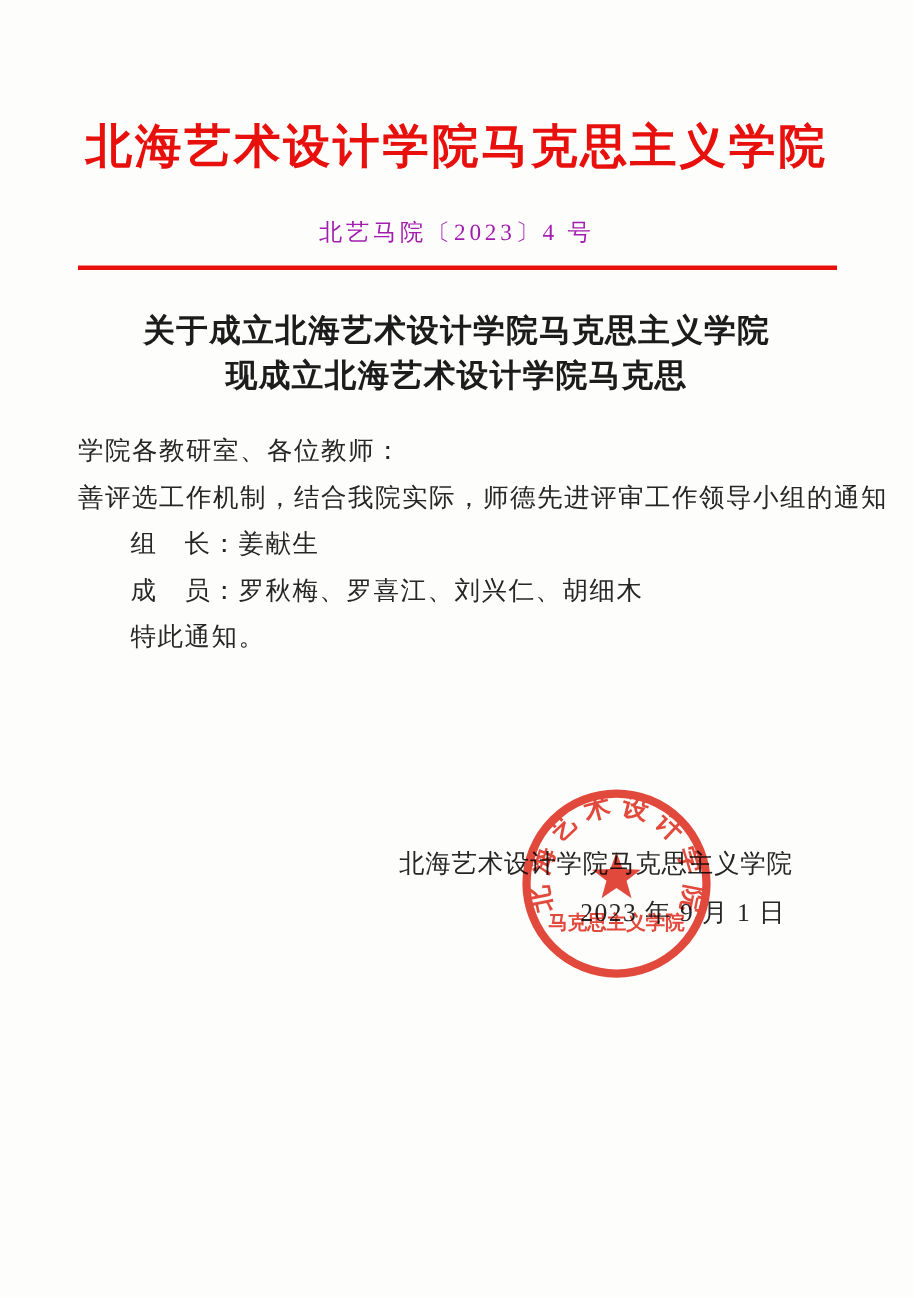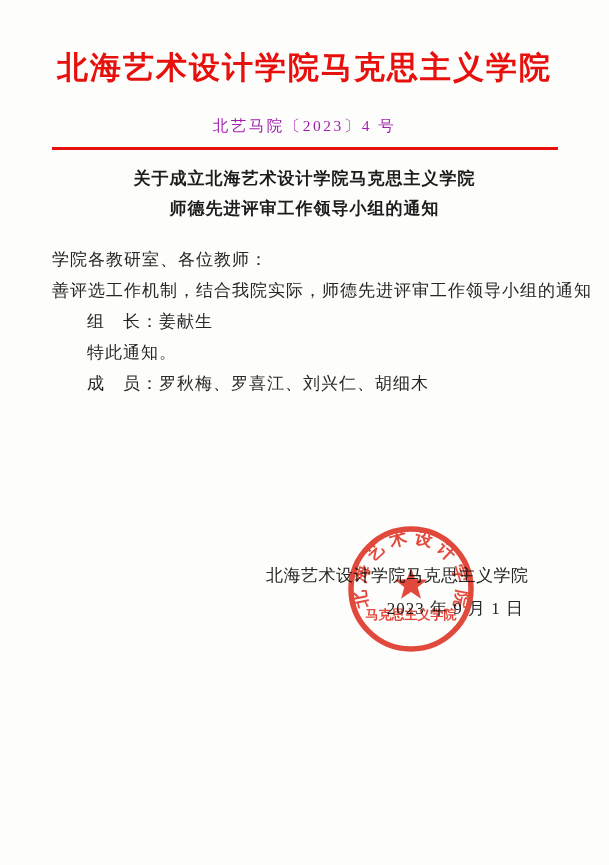--- a/index.html
+++ b/index.html
@@ -10,21 +10,21 @@
   .page {
     position: relative;
     width: 609px;
     height: 865px;
     margin: 0 auto;
     background: var(--page-bg, #fdfdfb);
     overflow: hidden;
     font-family: "Liberation Serif", "DejaVu Serif", serif;
     color: var(--body-text, #262626);
     box-sizing: border-box;
-    padding-top: 48px;
+    padding-top: 78px;
   }
   .letterhead-title {
     text-align: center;
     font-size: 31px;
     line-height: 40px;
     font-weight: bold;
     letter-spacing: 2px;
     color: var(--header-red, #e8100c);
     white-space: nowrap;
   }
@@ -36,23 +36,23 @@
     letter-spacing: 2.5px;
     color: #a21caf;
   }
   .red-rule {
     margin: 11px auto 0;
     width: 506px;
     height: 3px;
     background: var(--line-red, #e8100c);
   }
   .notice-title {
-    margin-top: 14px;
+    margin-top: 25px;
     text-align: center;
-    font-size: 17px;
+    font-size: 21px;
     line-height: 30px;
     font-weight: bold;
     letter-spacing: 1px;
     color: #1c1c1c;
   }
   .body-block {
     margin-top: 20px;
     padding: 0 52px;
     font-size: 17px;
     line-height: 31px;
@@ -105,29 +105,29 @@
 <div class="page">
 
   <div class="letterhead-title">北海艺术设计学院马克思主义学院</div>
 
   <div class="doc-number">北艺马院〔2023〕4 号</div>
 
   <div class="red-rule"></div>
 
   <div class="notice-title">
     <div>关于成立北海艺术设计学院马克思主义学院</div>
-    <div>师德先进评审工作领导小组的通知</div>
+    <div>现成立北海艺术设计学院马克思</div>
   </div>
 
   <div class="body-block">
     <div class="body-line">学院各教研室、各位教师：</div>
     <div class="body-line">善评选工作机制，结合我院实际，师德先进评审工作领导小组的通知</div>
     <div class="body-line indented">组　长：姜献生</div>
+    <div class="body-line indented">成　员：罗秋梅、罗喜江、刘兴仁、胡细木</div>
     <div class="body-line indented">特此通知。</div>
-    <div class="body-line indented">成　员：罗秋梅、罗喜江、刘兴仁、胡细木</div>
   </div>
 
   <div class="signature-block">
     <div class="signature-org">北海艺术设计学院马克思主义学院</div>
     <div class="signature-date">2023 年 9 月 1 日</div>
   </div>
 
   <svg class="official-seal" viewBox="0 0 140 140" xmlns="http://www.w3.org/2000/svg">
     <circle cx="70" cy="70" r="60" fill="none" stroke="#e03022" stroke-width="5.5"></circle>
     <path id="sealArc" d="M 28.3,89.4 A 46,46 0 1 1 111.7,89.4" fill="none"></path>

